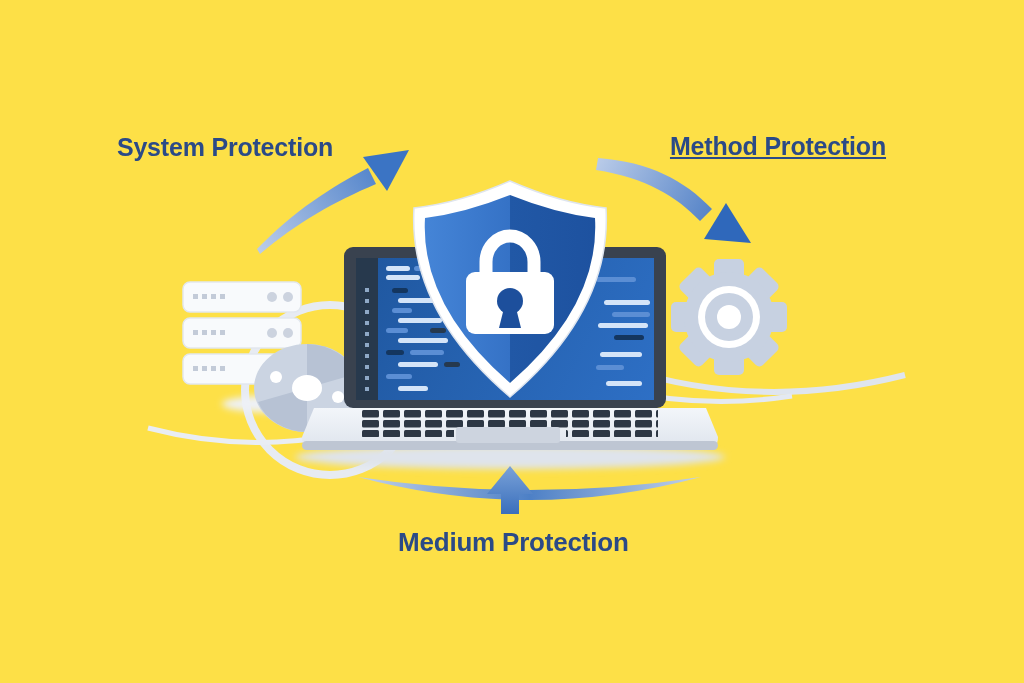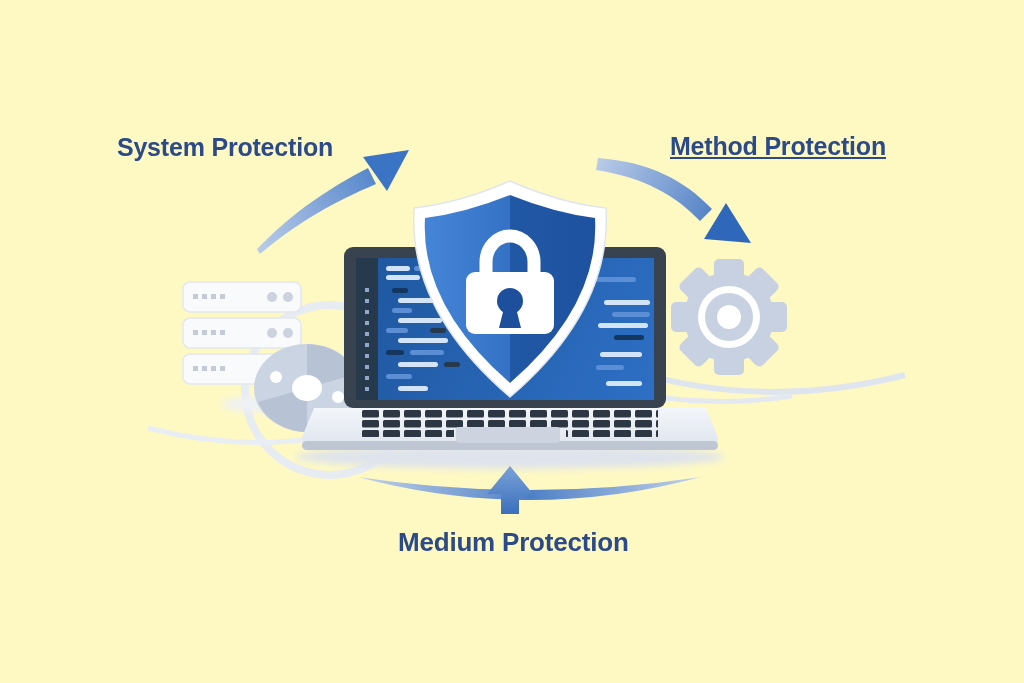--- a/index.html
+++ b/index.html
@@ -1,17 +1,17 @@
 <!DOCTYPE html>
 <html><head>
 <meta charset="utf-8">
 <style>
   html,body{margin:0;padding:0;background:#f4f4f4;}
   .stage{
-    position:relative;width:1024px;height:683px;background:#fef9c3;
+    position:relative;width:1024px;height:683px;background:#fde047;
     overflow:hidden;font-family:"Liberation Sans",sans-serif;
   }
   .stage svg{position:absolute;left:0;top:0;}
   .diagram-label{
     position:absolute;font-weight:700;font-size:25px;letter-spacing:-0.2px;
     color:#2b4a87;text-align:center;white-space:nowrap;
   }
   .label-system{left:115px;top:133px;width:220px;}
   .label-method{left:668px;top:132px;width:220px;text-decoration:underline;}
   .label-medium{left:398px;top:527px;width:224px;font-size:26px;}

